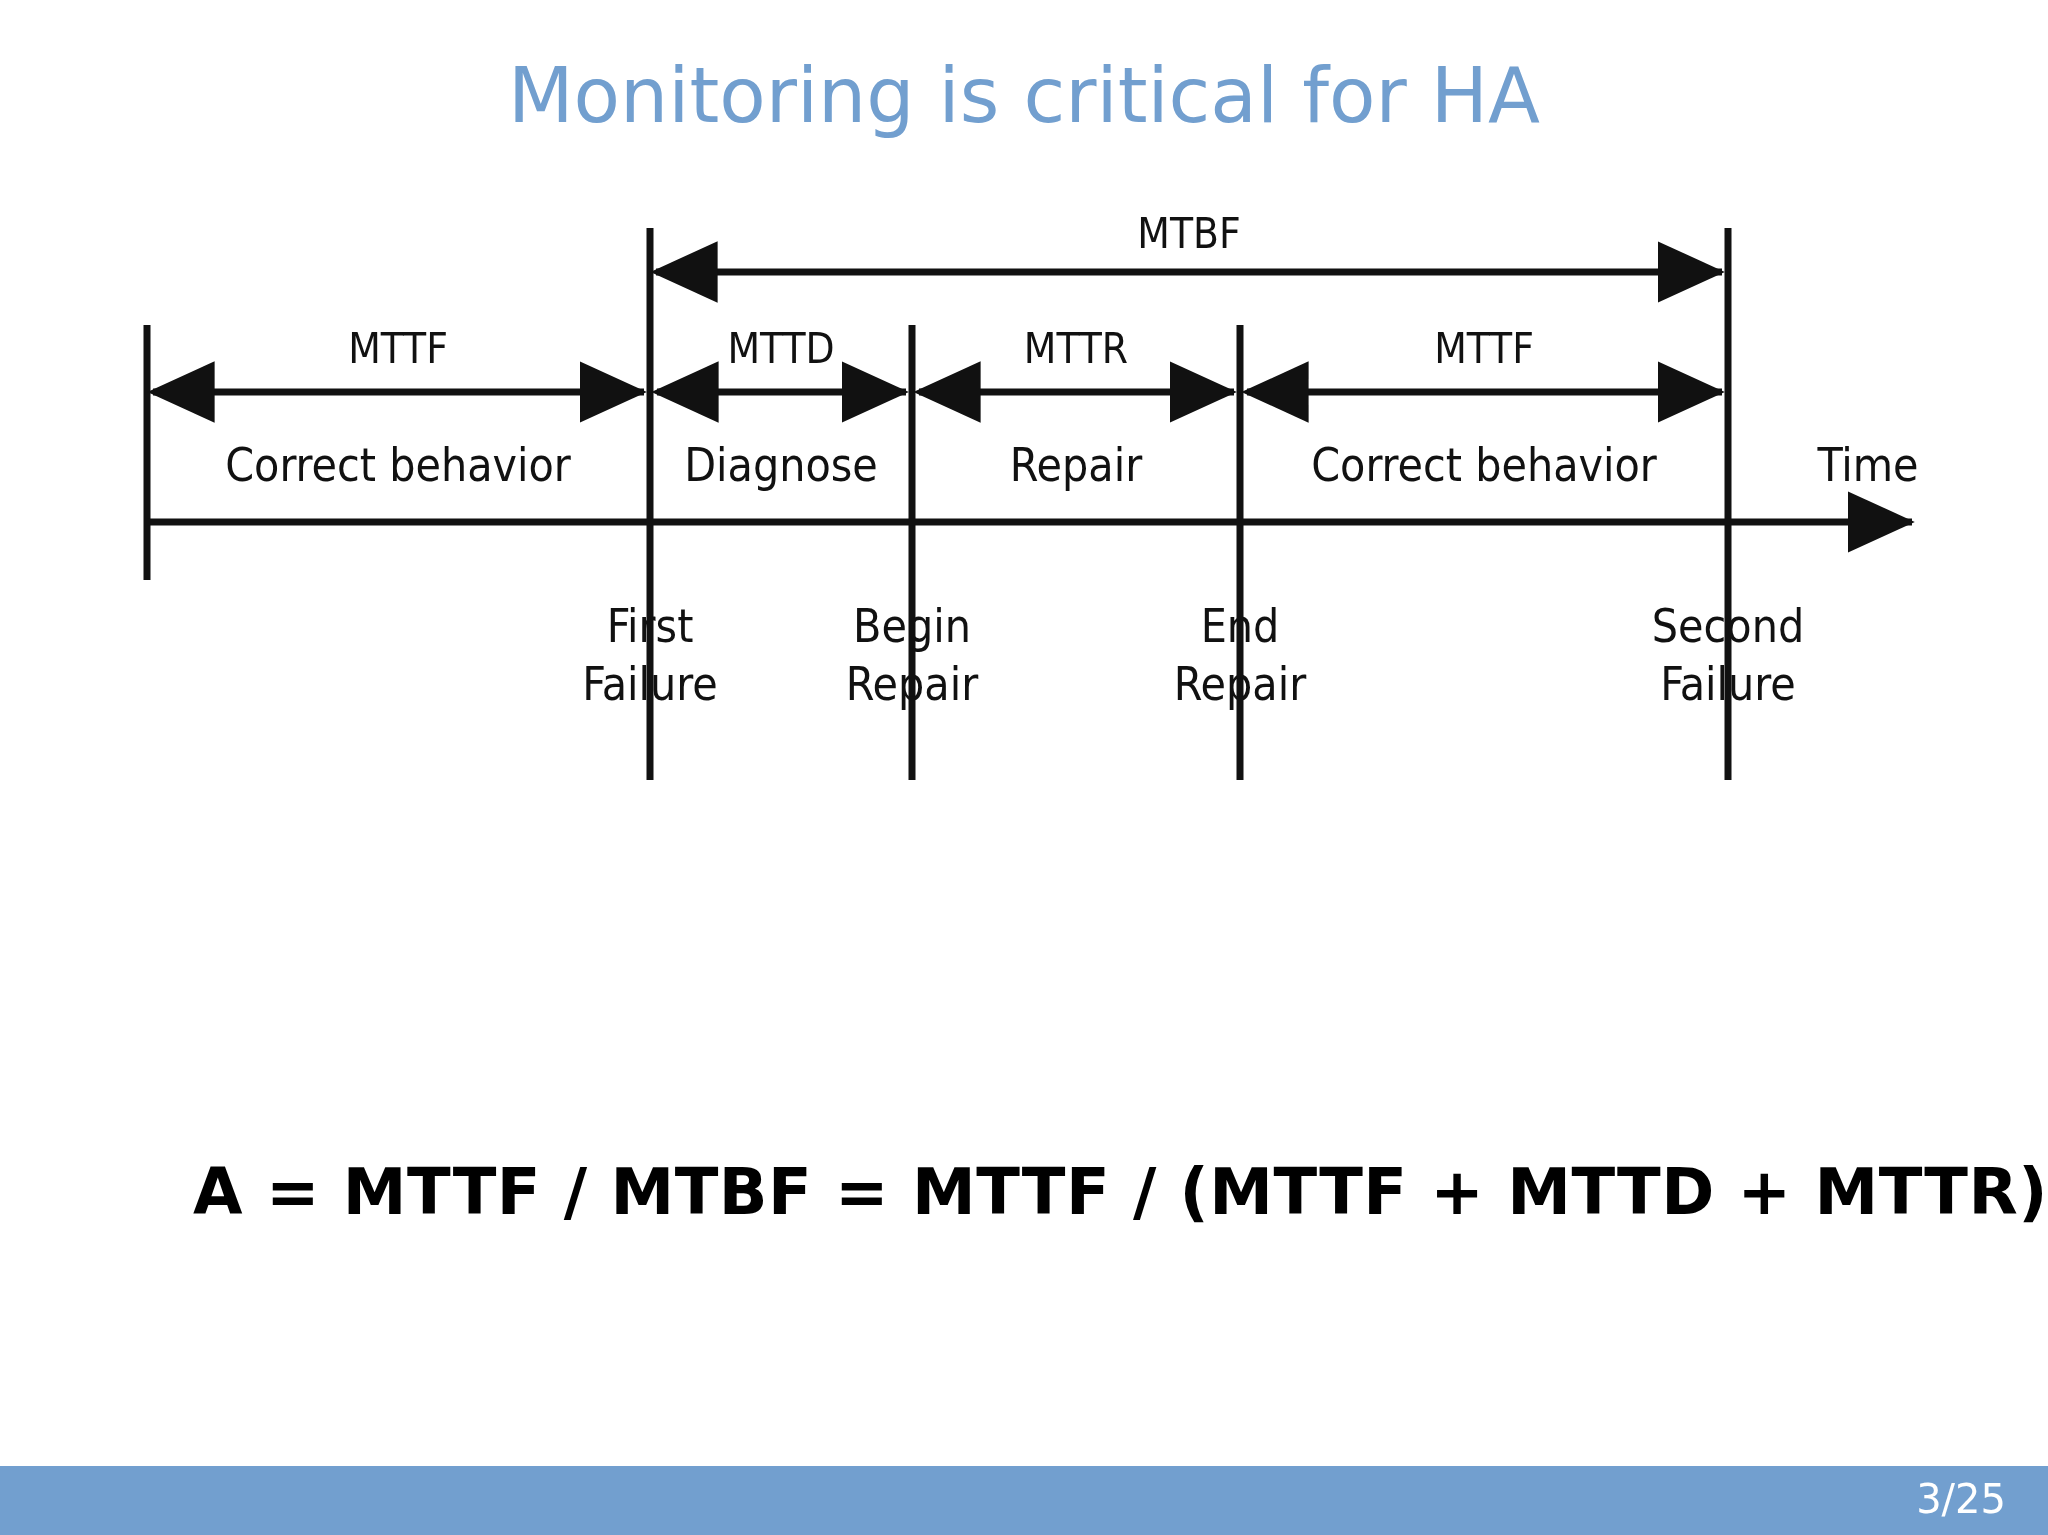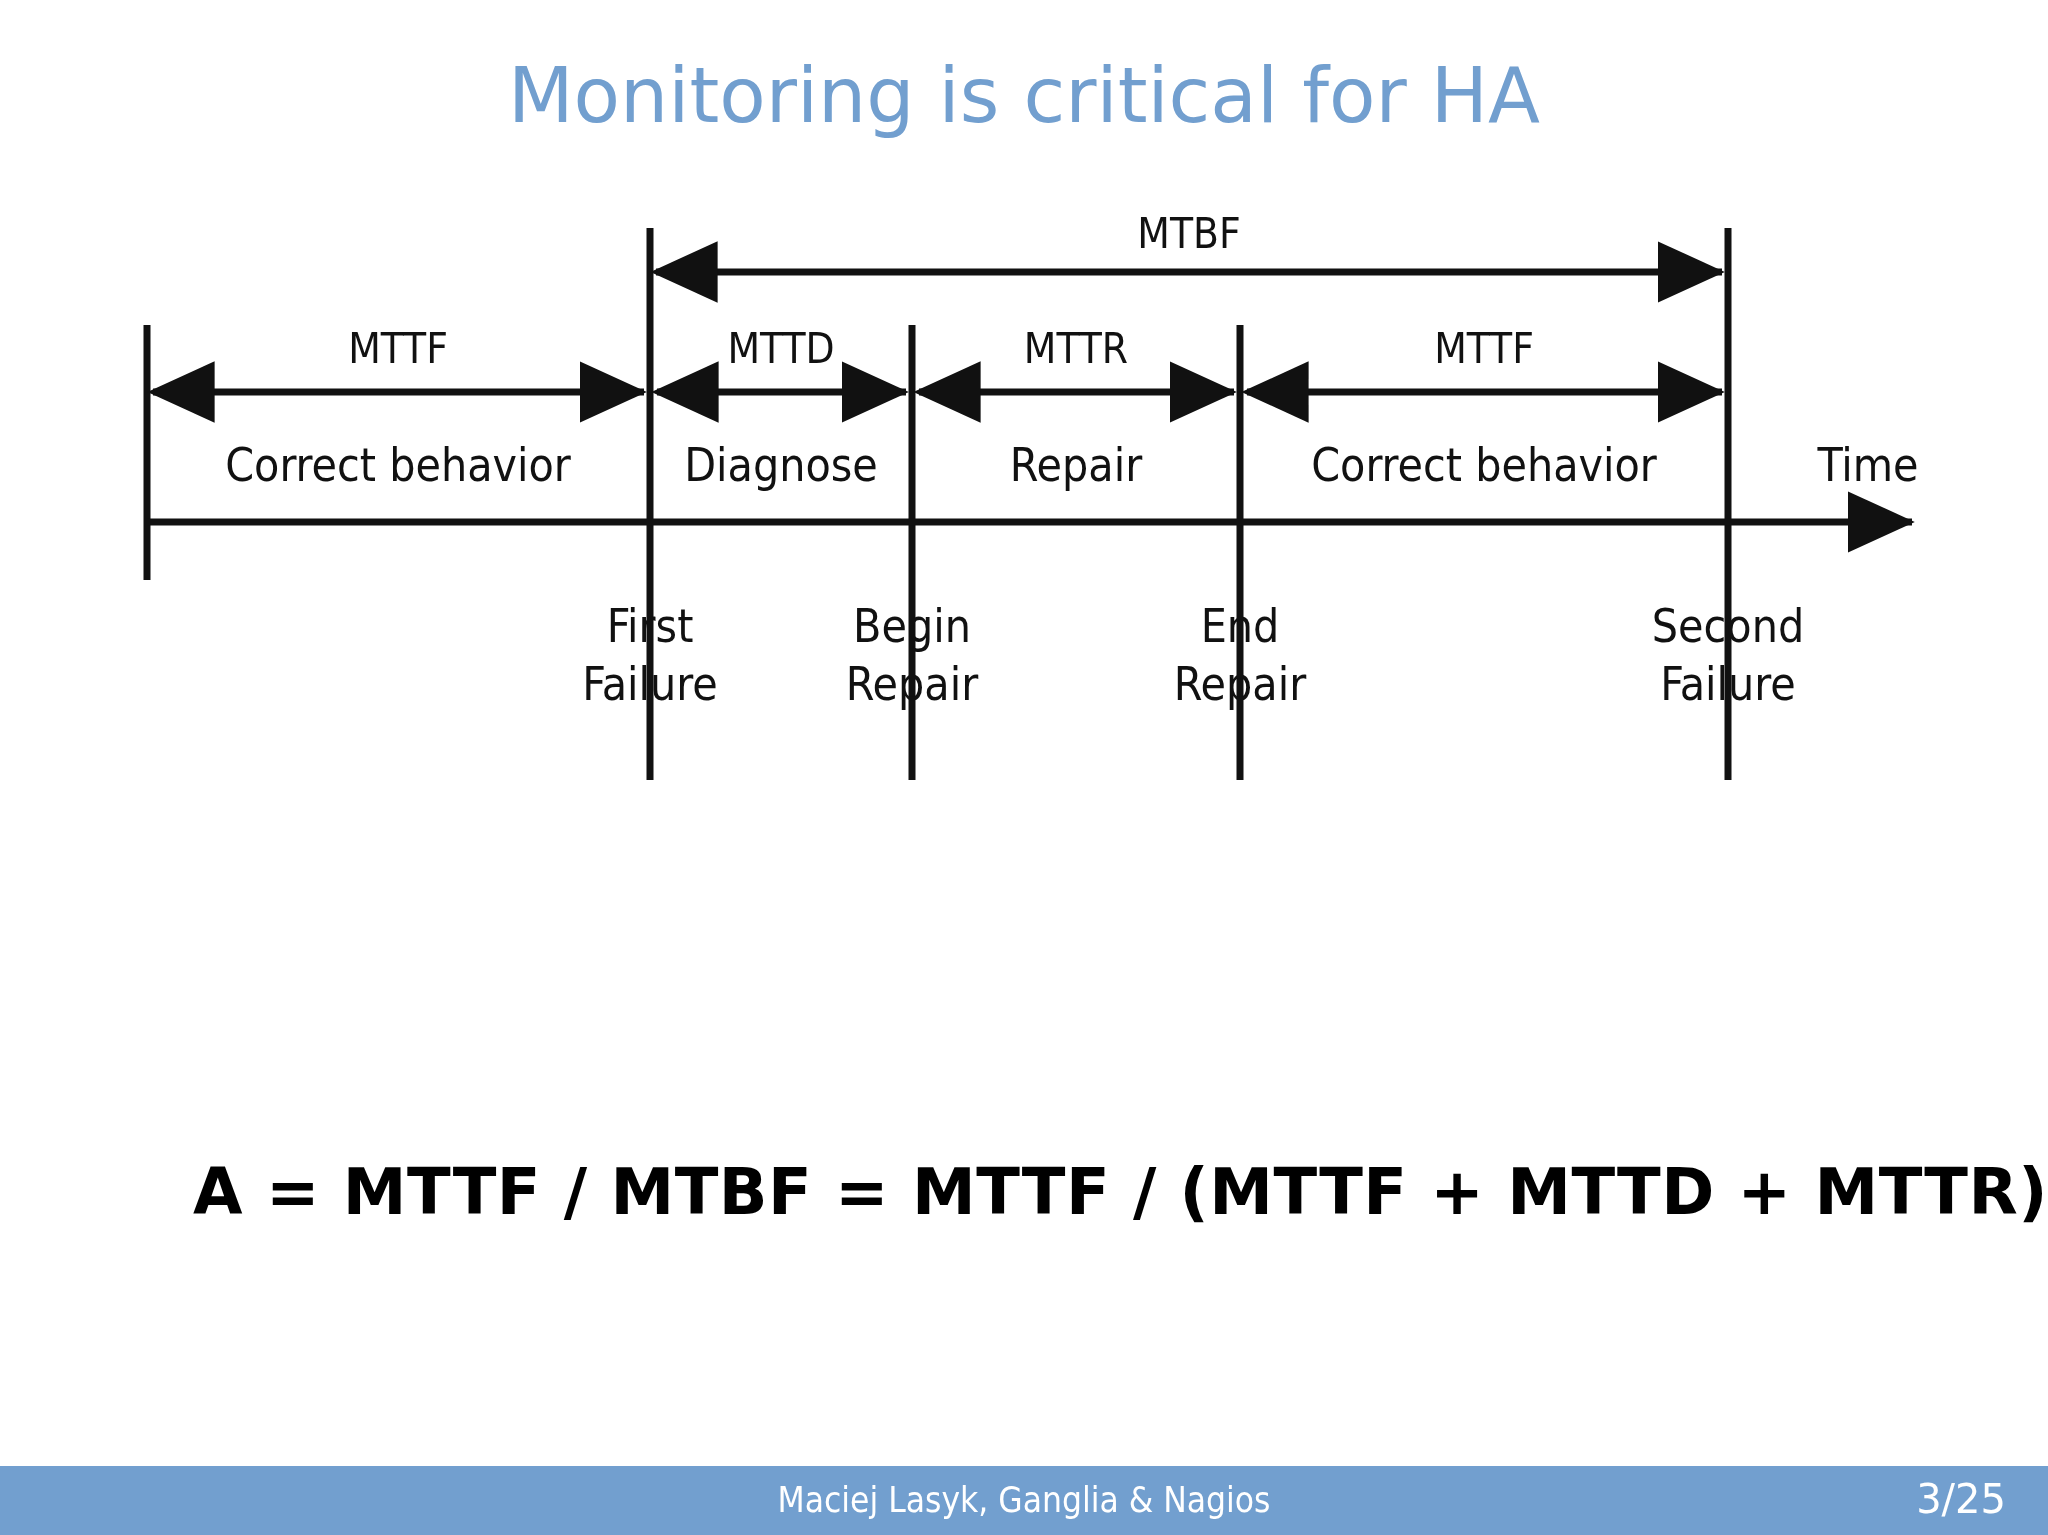--- a/index.html
+++ b/index.html
@@ -171,15 +171,14 @@
     <text class="dgm-label-event" x="1240" y="500">Repair</text>
 
     <text class="dgm-label-event" x="1728" y="442">Second</text>
     <text class="dgm-label-event" x="1728" y="500">Failure</text>
   </svg>
 </div>
 
 <div id="formula">A = MTTF / MTBF = MTTF / (MTTF + MTTD + MTTR)</div>
 
 <div id="footer">
-  <div id="footer-text">Maciej Lasyk, Ganglia &amp; Nagios</div>
   <div id="footer-page">3/25</div>
 </div>
 
 </body></html>

